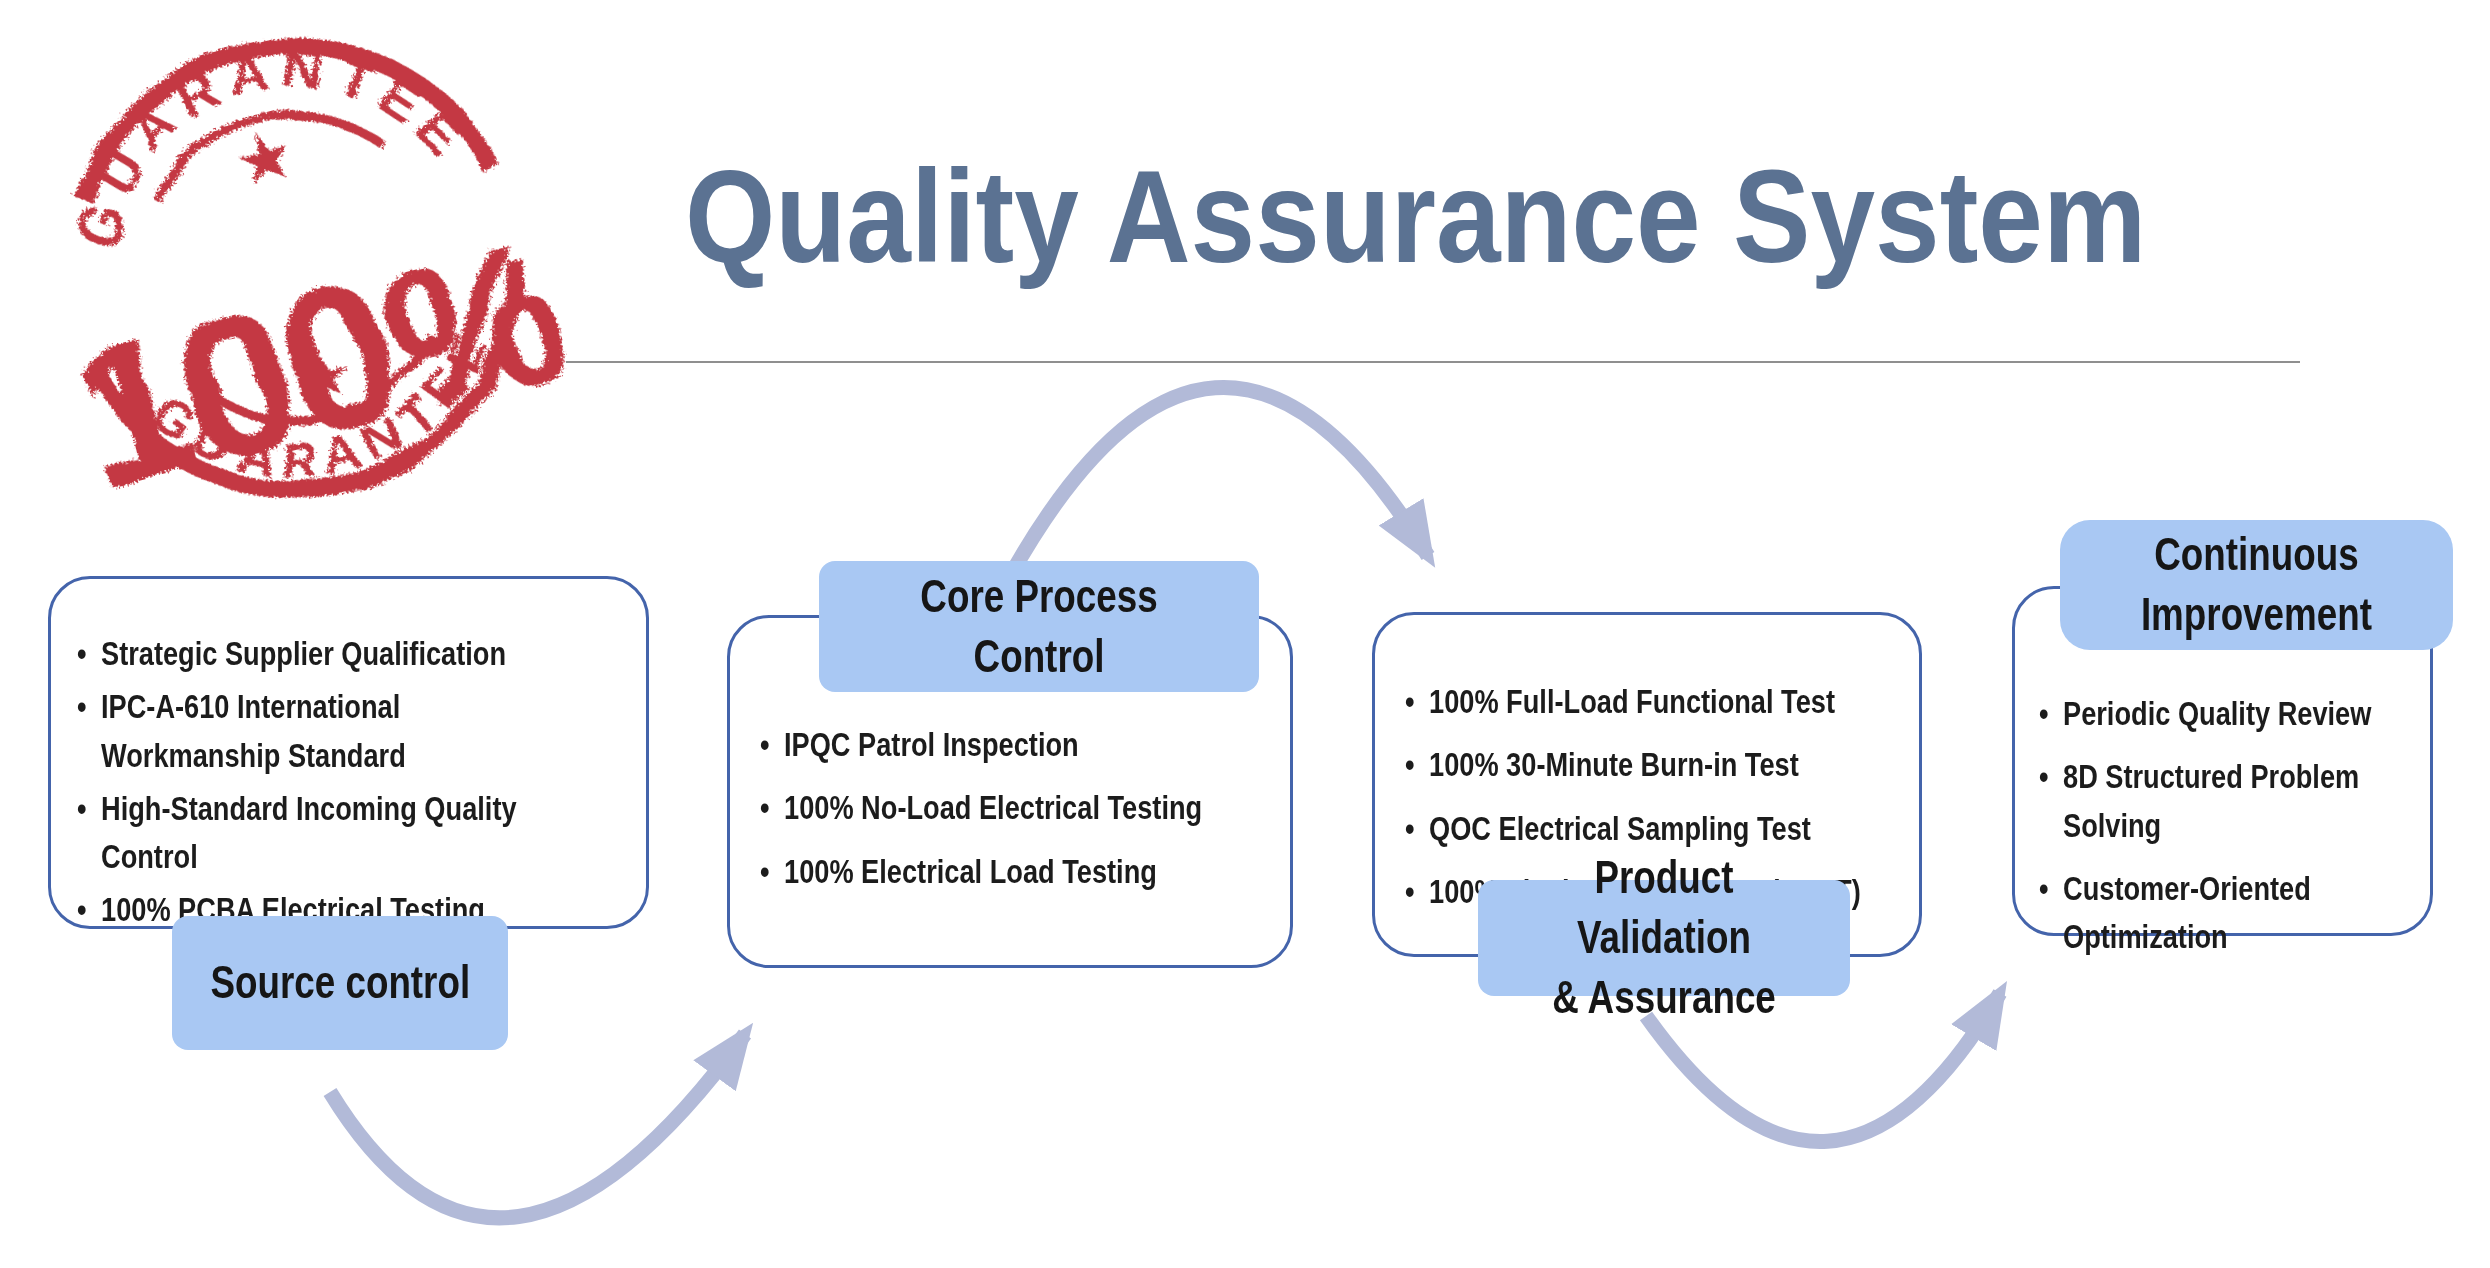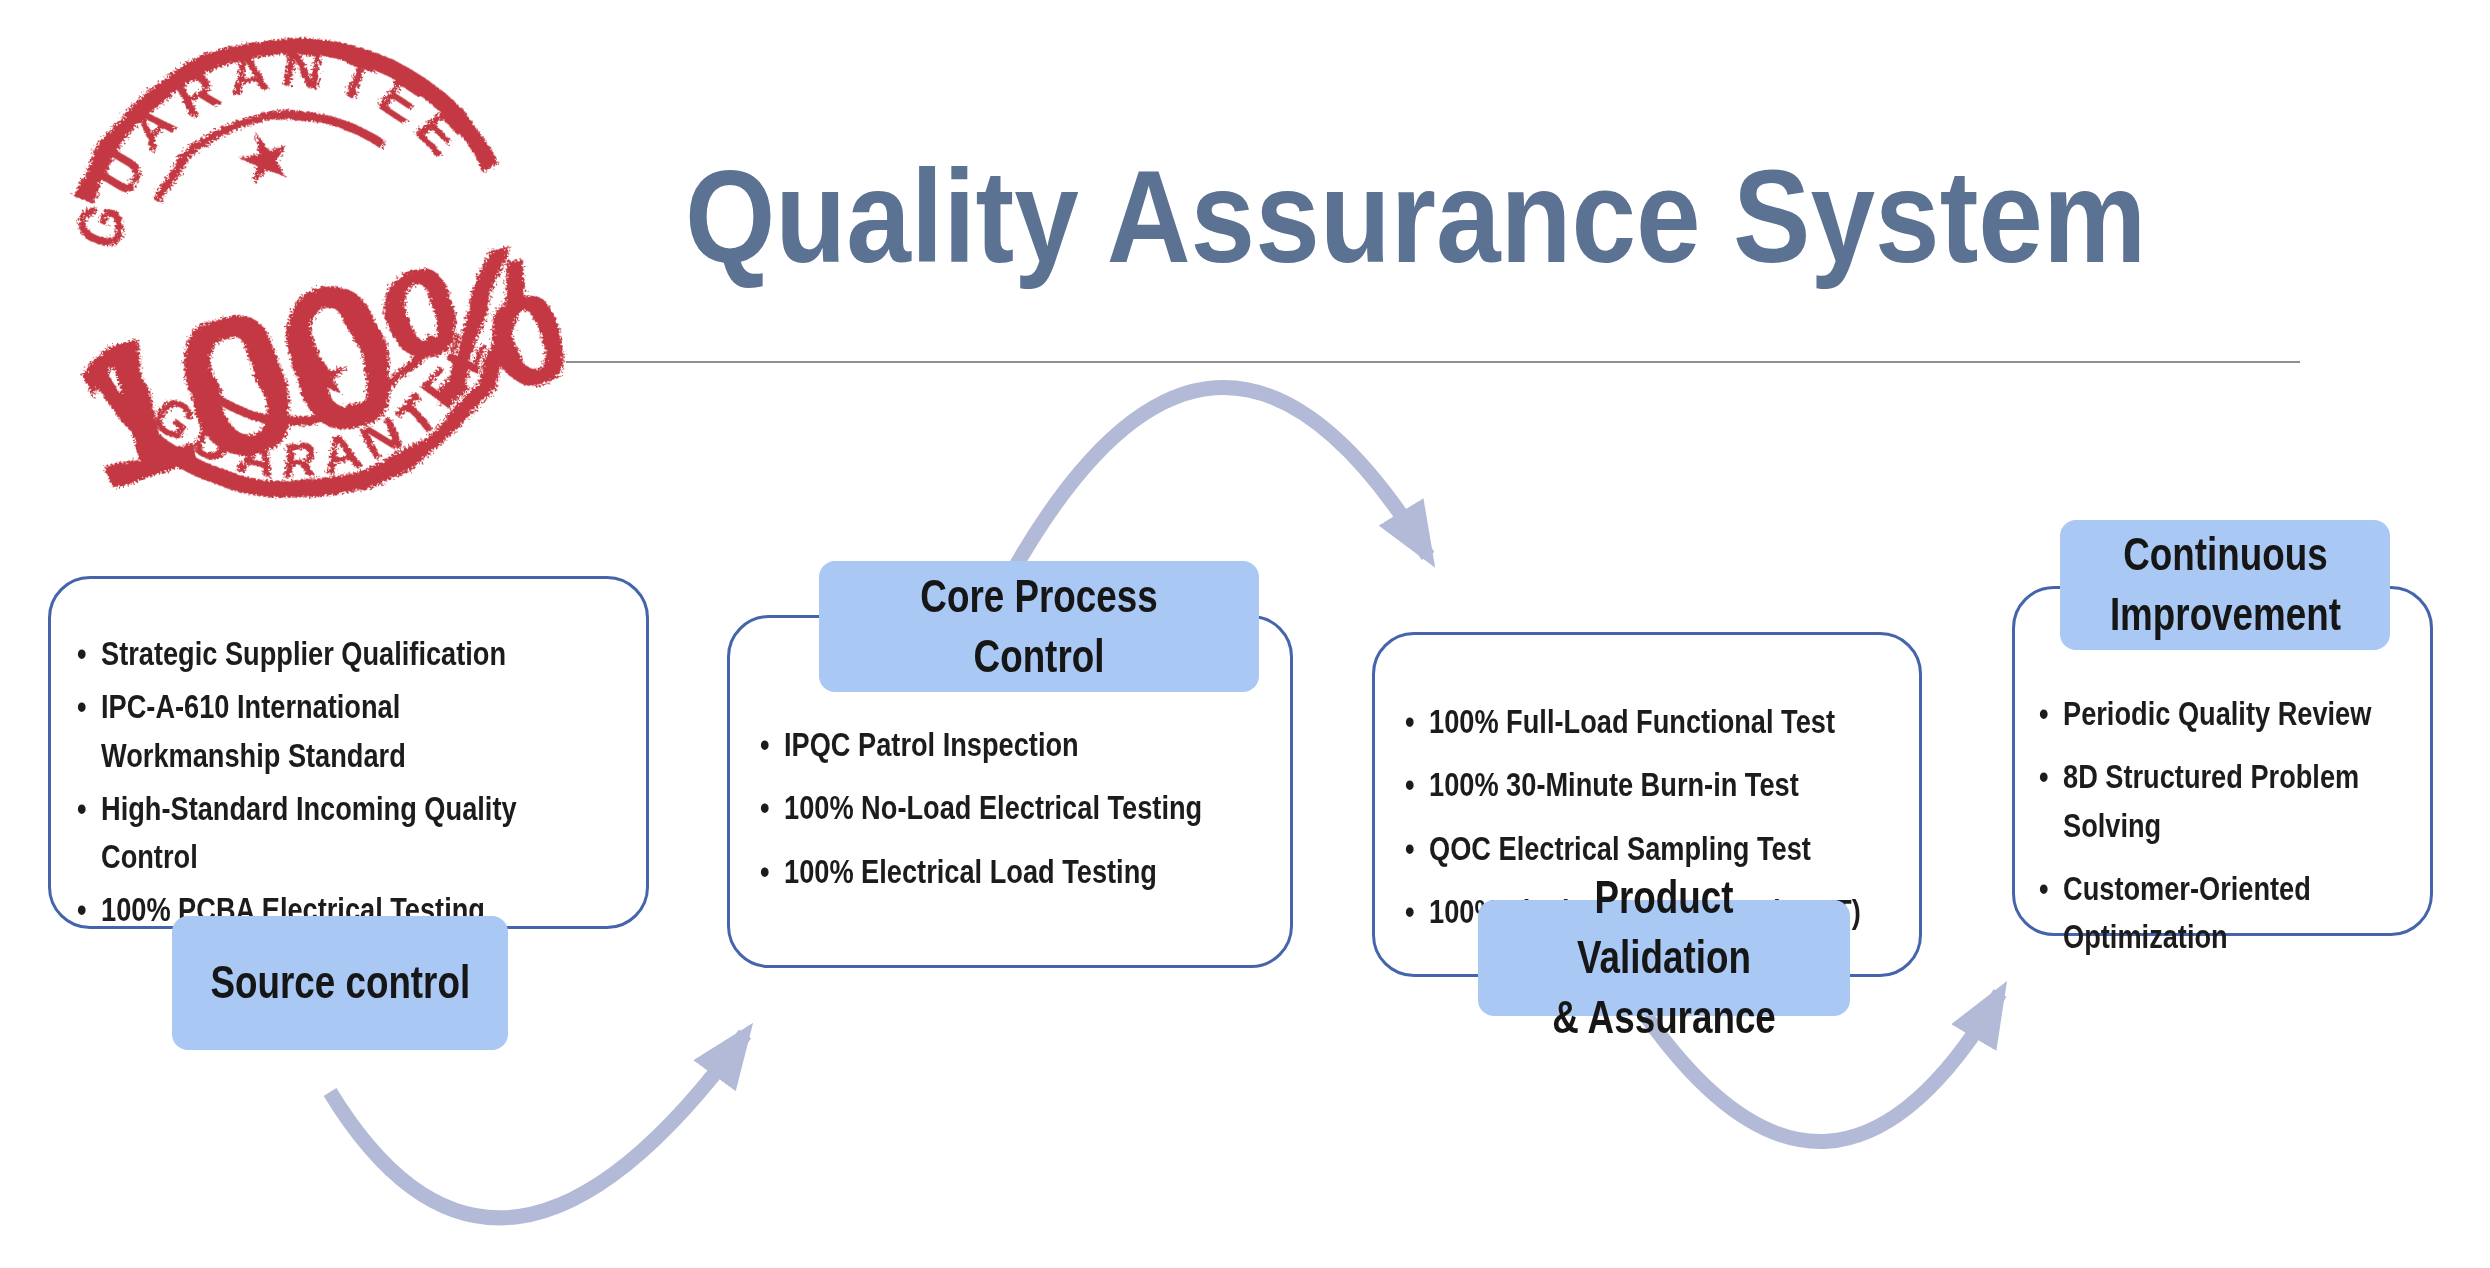--- a/index.html
+++ b/index.html
@@ -51,27 +51,27 @@
 
   .s1 { left:48px;  top:576px; width:601px; height:353px; }
   .s1 .bullets { left:26px; top:50px;  width:600px; }
   .s1 .bullets li { margin-bottom:5px; }
   .s1 .stage-label { left:121px; top:337px; width:336px; height:134px; }
 
   .s2 { left:727px; top:615px; width:566px; height:353px; }
   .s2 .bullets { left:30px; top:102px; width:620px; }
   .s2 .stage-label { left:65px; top:-57px; width:440px; height:131px;margin-left:24px; }
 
-  .s3 { left:1372px; top:612px; width:550px; height:345px;margin-top:20px; }
+  .s3 { left:1372px; top:612px; width:550px; height:345px; }
   .s3 .bullets { left:30px; top:62px; width:600px; }
   .s3 .stage-label { left:103px; top:265px; width:372px; height:116px; }
 
   .s4 { left:2012px; top:586px; width:421px; height:350px; }
   .s4 .bullets { left:24px; top:100px; width:440px; }
-  .s4 .stage-label { left:45px; top:-69px; width:330px; height:130px; }
+  .s4 .stage-label { left:45px; top:-69px; width:393px; height:130px;border-radius:30px; }
 </style>
 </head>
 <body>
 
 <div class="canvas">
 
   <svg class="arrows" width="2490" height="1268" viewBox="0 0 2490 1268">
     <defs>
       <marker id="ah" viewBox="0 0 10 10" refX="7.5" refY="5" markerWidth="4.6" markerHeight="4.6" orient="auto" markerUnits="strokeWidth">
         <path d="M0 1.2 L9.5 5 L0 8.8 z" fill="#B2BAD8"></path>

